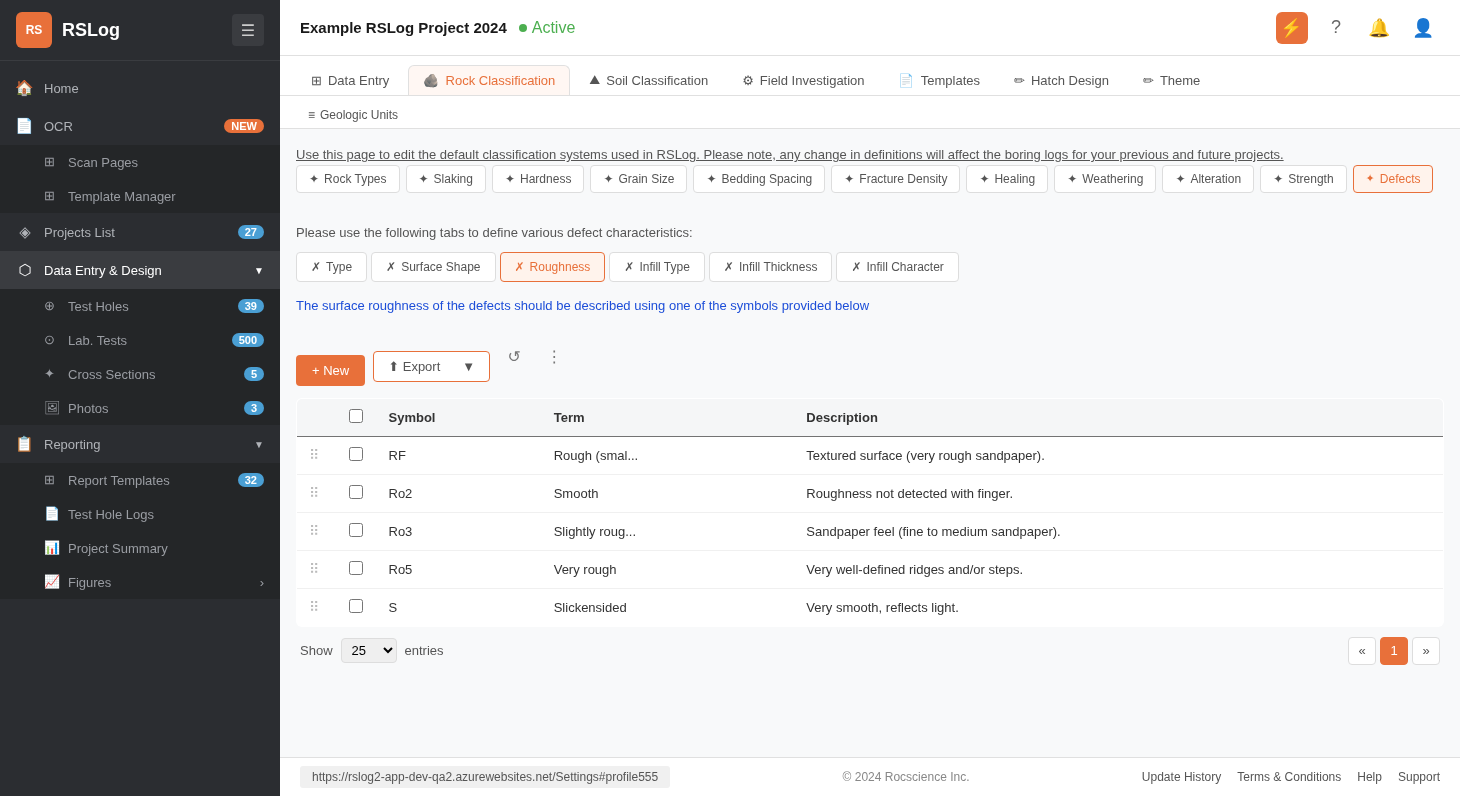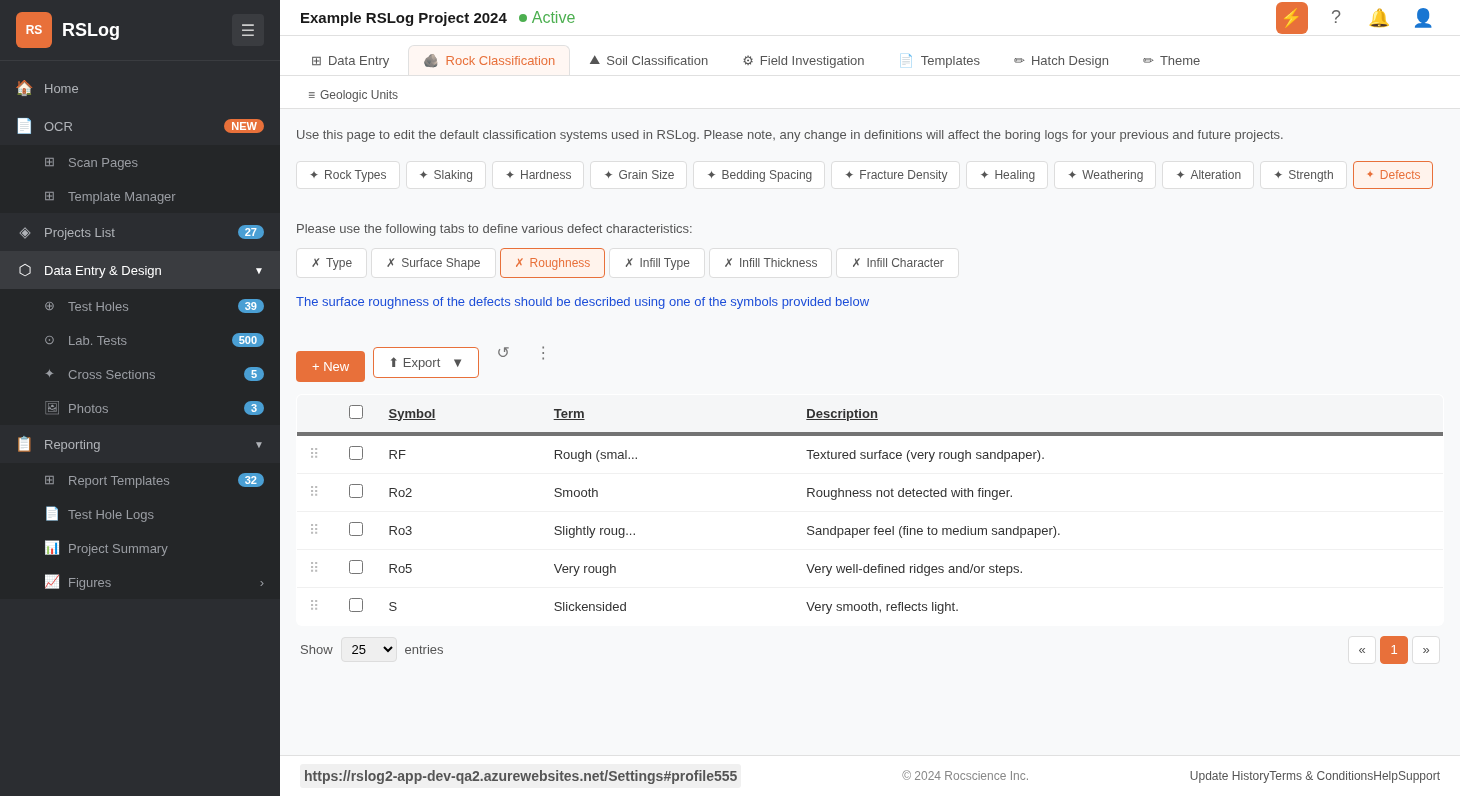--- a/index.html
+++ b/index.html
@@ -22,88 +22,88 @@
     .sidebar-item .chevron { margin-left: auto; font-size: 10px; }
 
     .sidebar-sub { background: #242628; }
     .sidebar-sub-item { display: flex; align-items: center; padding: 9px 16px 9px 44px; cursor: pointer; color: #9a9da3; font-size: 13px; gap: 8px; }
     .sidebar-sub-item .icon { width: 16px; height: 16px; font-size: 13px; }
 
     
     .main { flex: 1; display: flex; flex-direction: column; overflow: hidden; background: white; }
 
     
-    .topbar { display: flex; align-items: center; padding: 0 20px; height: 36px; background: white; border-bottom: 1px solid #e0e0e0; gap: 12px; }
+    .topbar { display: flex; align-items: center; padding: 0 20px; height: 56px; background: white; border-bottom: 1px solid #e0e0e0; gap: 12px; }
     .project-title { font-weight: 700; font-size: 15px; color: #1a1a1a; }
     .status-badge { display: flex; align-items: center; gap: 5px; color: #4caf50; font-size: 16px; font-weight: 500; }
     .status-dot { width: 8px; height: 8px; border-radius: 50%; background: #4caf50; }
     .topbar-actions { margin-left: auto; display: flex; align-items: center; gap: 12px; }
     .topbar-icon-btn { background: none; border: none; cursor: pointer; color: #666; font-size: 18px; width: 32px; height: 32px; display: flex; align-items: center; justify-content: center; border-radius: 4px; }
     .topbar-icon-btn.orange { background: #e8703a; color: white; border-radius: 6px; }
 
     
     .tab-bar { display: flex; align-items: center; padding: 8px 16px 0; background: white; border-bottom: 1px solid #e0e0e0; gap: 4px; flex-wrap: wrap; }
     .tab { display: flex; align-items: center; gap: 6px; padding: 7px 14px; border-radius: 6px 6px 0 0; cursor: pointer; color: #555; font-size: 13px; border: 1px solid transparent; border-bottom: none; background: transparent; }
     .tab.active { background: #fff7f3; color: #e8703a; border-color: #e0e0e0; border-bottom-color: white; }
     .tab .tab-icon { font-size: 13px; }
 
     
     .tab-bar2 { display: flex; align-items: center; padding: 6px 16px 0; background: white; border-bottom: 1px solid #e0e0e0; gap: 4px; }
     .tab2 { display: flex; align-items: center; gap: 5px; padding: 6px 12px; cursor: pointer; color: #555; font-size: 12px; border-radius: 4px 4px 0 0; }
 
     
     .content { flex: 1; overflow-y: auto; padding: 16px; background: #f8f9fa; }
-    .info-text { color: #555; font-size: 13px; margin-bottom: 16px; line-height: 1.5; }
+    .info-text { color: #555; font-size: 13px; line-height: 1.5; text-decoration: underline; }
 
     
     .class-tabs { display: flex; flex-wrap: wrap; gap: 6px; margin-bottom: 12px; }
     .class-tab { display: flex; align-items: center; gap: 5px; padding: 6px 12px; border-radius: 4px; cursor: pointer; color: #555; font-size: 12px; background: white; border: 1px solid #ddd; }
     .class-tab.active { background: #fff3ec; color: #e8703a; border-color: #e8703a; }
     .class-tab .x-icon { color: #888; font-size: 11px; }
     .class-tab.active .x-icon { color: #e8703a; }
 
     
     .defect-desc { color: #555; font-size: 13px; margin-bottom: 12px; margin-top: 32px; }
     .defect-tabs { display: flex; gap: 4px; margin-bottom: 16px; }
     .defect-tab { display: flex; align-items: center; gap: 5px; padding: 7px 14px; border-radius: 4px; cursor: pointer; color: #555; font-size: 12px; background: white; border: 1px solid #ddd; }
     .defect-tab.active { background: #fff3ec; color: #e8703a; border-color: #e8703a; }
 
     
     .roughness-desc { color: #1d4ed8; font-size: 13px; margin-bottom: 14px; }
 
     
     .toolbar { display: flex; align-items: center; gap: 8px; margin-bottom: 12px; }
     .btn-new { background: #e8703a; color: white; border: none; padding: 8px 16px; border-radius: 4px; cursor: pointer; font-size: 13px; font-weight: 500; display: flex; align-items: center; gap: 6px; margin-top: 28px; }
-    .btn-export { background: white; color: #555; border: 1px solid #e8703a; padding: 7px 14px; border-radius: 4px; cursor: pointer; font-size: 13px; display: flex; align-items: center; gap: 11px; margin-top: 20px; }
+    .btn-export { background: white; color: #555; border: 1px solid #e8703a; padding: 7px 14px; border-radius: 4px; cursor: pointer; font-size: 13px; display: flex; align-items: center; gap: 22px; margin-top: 20px; }
     .btn-icon { background: none; border: none; cursor: pointer; color: #777; font-size: 16px; width: 32px; height: 32px; display: flex; align-items: center; justify-content: center; border-radius: 4px; }
 
     
     .data-table { width: 100%; border-collapse: collapse; background: white; border-radius: 6px; overflow: hidden; border: 1px solid #e0e0e0; }
     .data-table thead { background: #f5f6f7; }
-    .data-table th { padding: 10px 12px; text-align: left; color: #333; font-weight: 600; font-size: 13px; border-bottom: 4px solid #737373; text-decoration: underline; }
+    .data-table th { padding: 10px 12px; text-align: left; color: #333; font-weight: 600; font-size: 13px; border-bottom: 1px solid #737373; }
     .data-table td { padding: 10px 12px; border-bottom: 1px solid #f0f0f0; font-size: 13px; color: #333; vertical-align: middle; }
     .data-table tr:last-child td { border-bottom: none; }
     .drag-handle { color: #bbb; cursor: grab; font-size: 14px; padding-right: 4px; }
     .term-col { color: #4a9fd4; }
     .desc-col { color: #555; }
     .checkbox { width: 14px; height: 14px; cursor: pointer; }
 
     
     .table-footer { display: flex; align-items: center; justify-content: space-between; padding: 10px 4px; }
     .show-entries { display: flex; align-items: center; gap: 8px; font-size: 13px; color: #555; }
     .show-entries select { padding: 3px 6px; border: 1px solid #ddd; border-radius: 4px; font-size: 13px; }
     .pagination { display: flex; align-items: center; gap: 4px; }
     .page-btn { width: 28px; height: 28px; display: flex; align-items: center; justify-content: center; border: 1px solid #ddd; border-radius: 4px; cursor: pointer; background: white; font-size: 13px; color: #555; }
     .page-btn.active { background: #e8703a; color: white; border-color: #e8703a; }
 
     
     .footer { background: white; border-top: 1px solid #e0e0e0; padding: 8px 20px; display: flex; align-items: center; justify-content: space-between; font-size: 12px; color: #888; }
-    .footer-links { display: flex; }
+    .footer-links { display: flex; gap: 16px; }
     .footer-link { color: #555; cursor: pointer; text-decoration: none; }
-    .url-bar { background: #f0f0f0; padding: 4px 4px; font-size: 14px; color: #555; border-radius: 3px; font-weight: bold; }
+    .url-bar { background: #f0f0f0; padding: 4px 12px; font-size: 12px; color: #555; border-radius: 3px; }
   </style>
 </head>
 <body>
 
 <div class="sidebar">
   <div class="sidebar-logo">
     <div class="sidebar-logo-icon">
       <span>RS</span>
     </div>
     <span class="sidebar-logo-text">RSLog</span>

